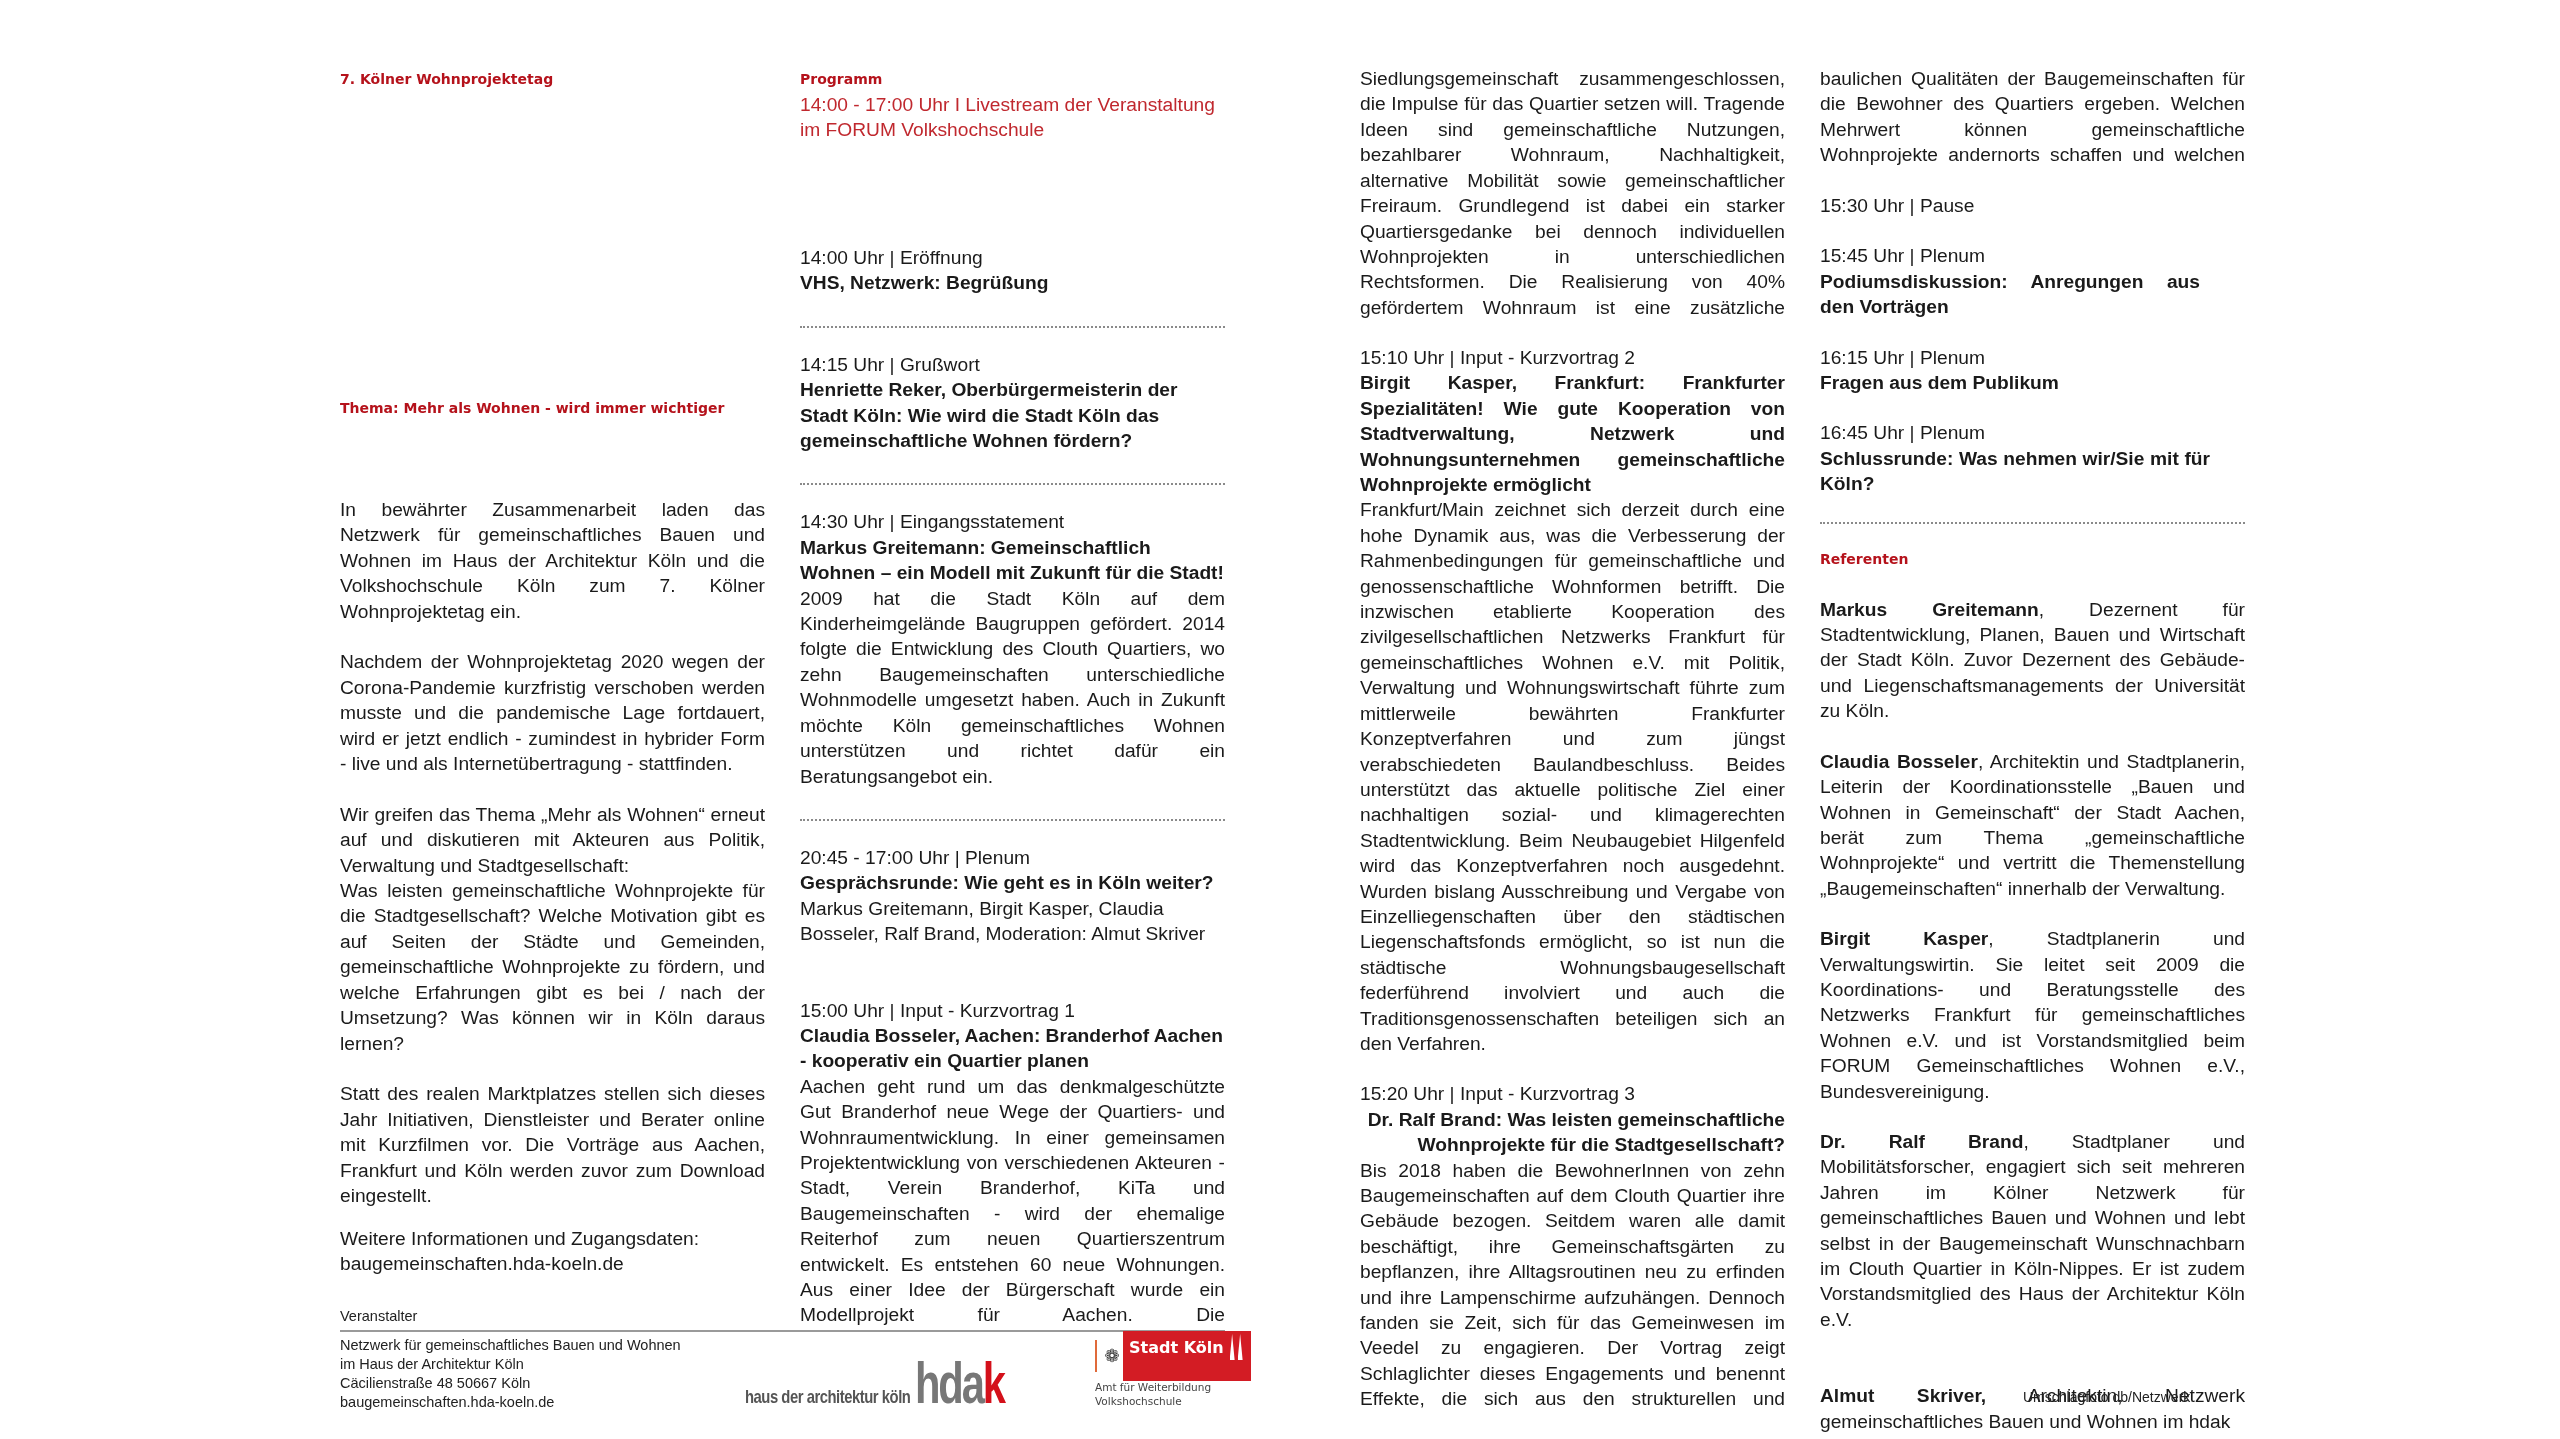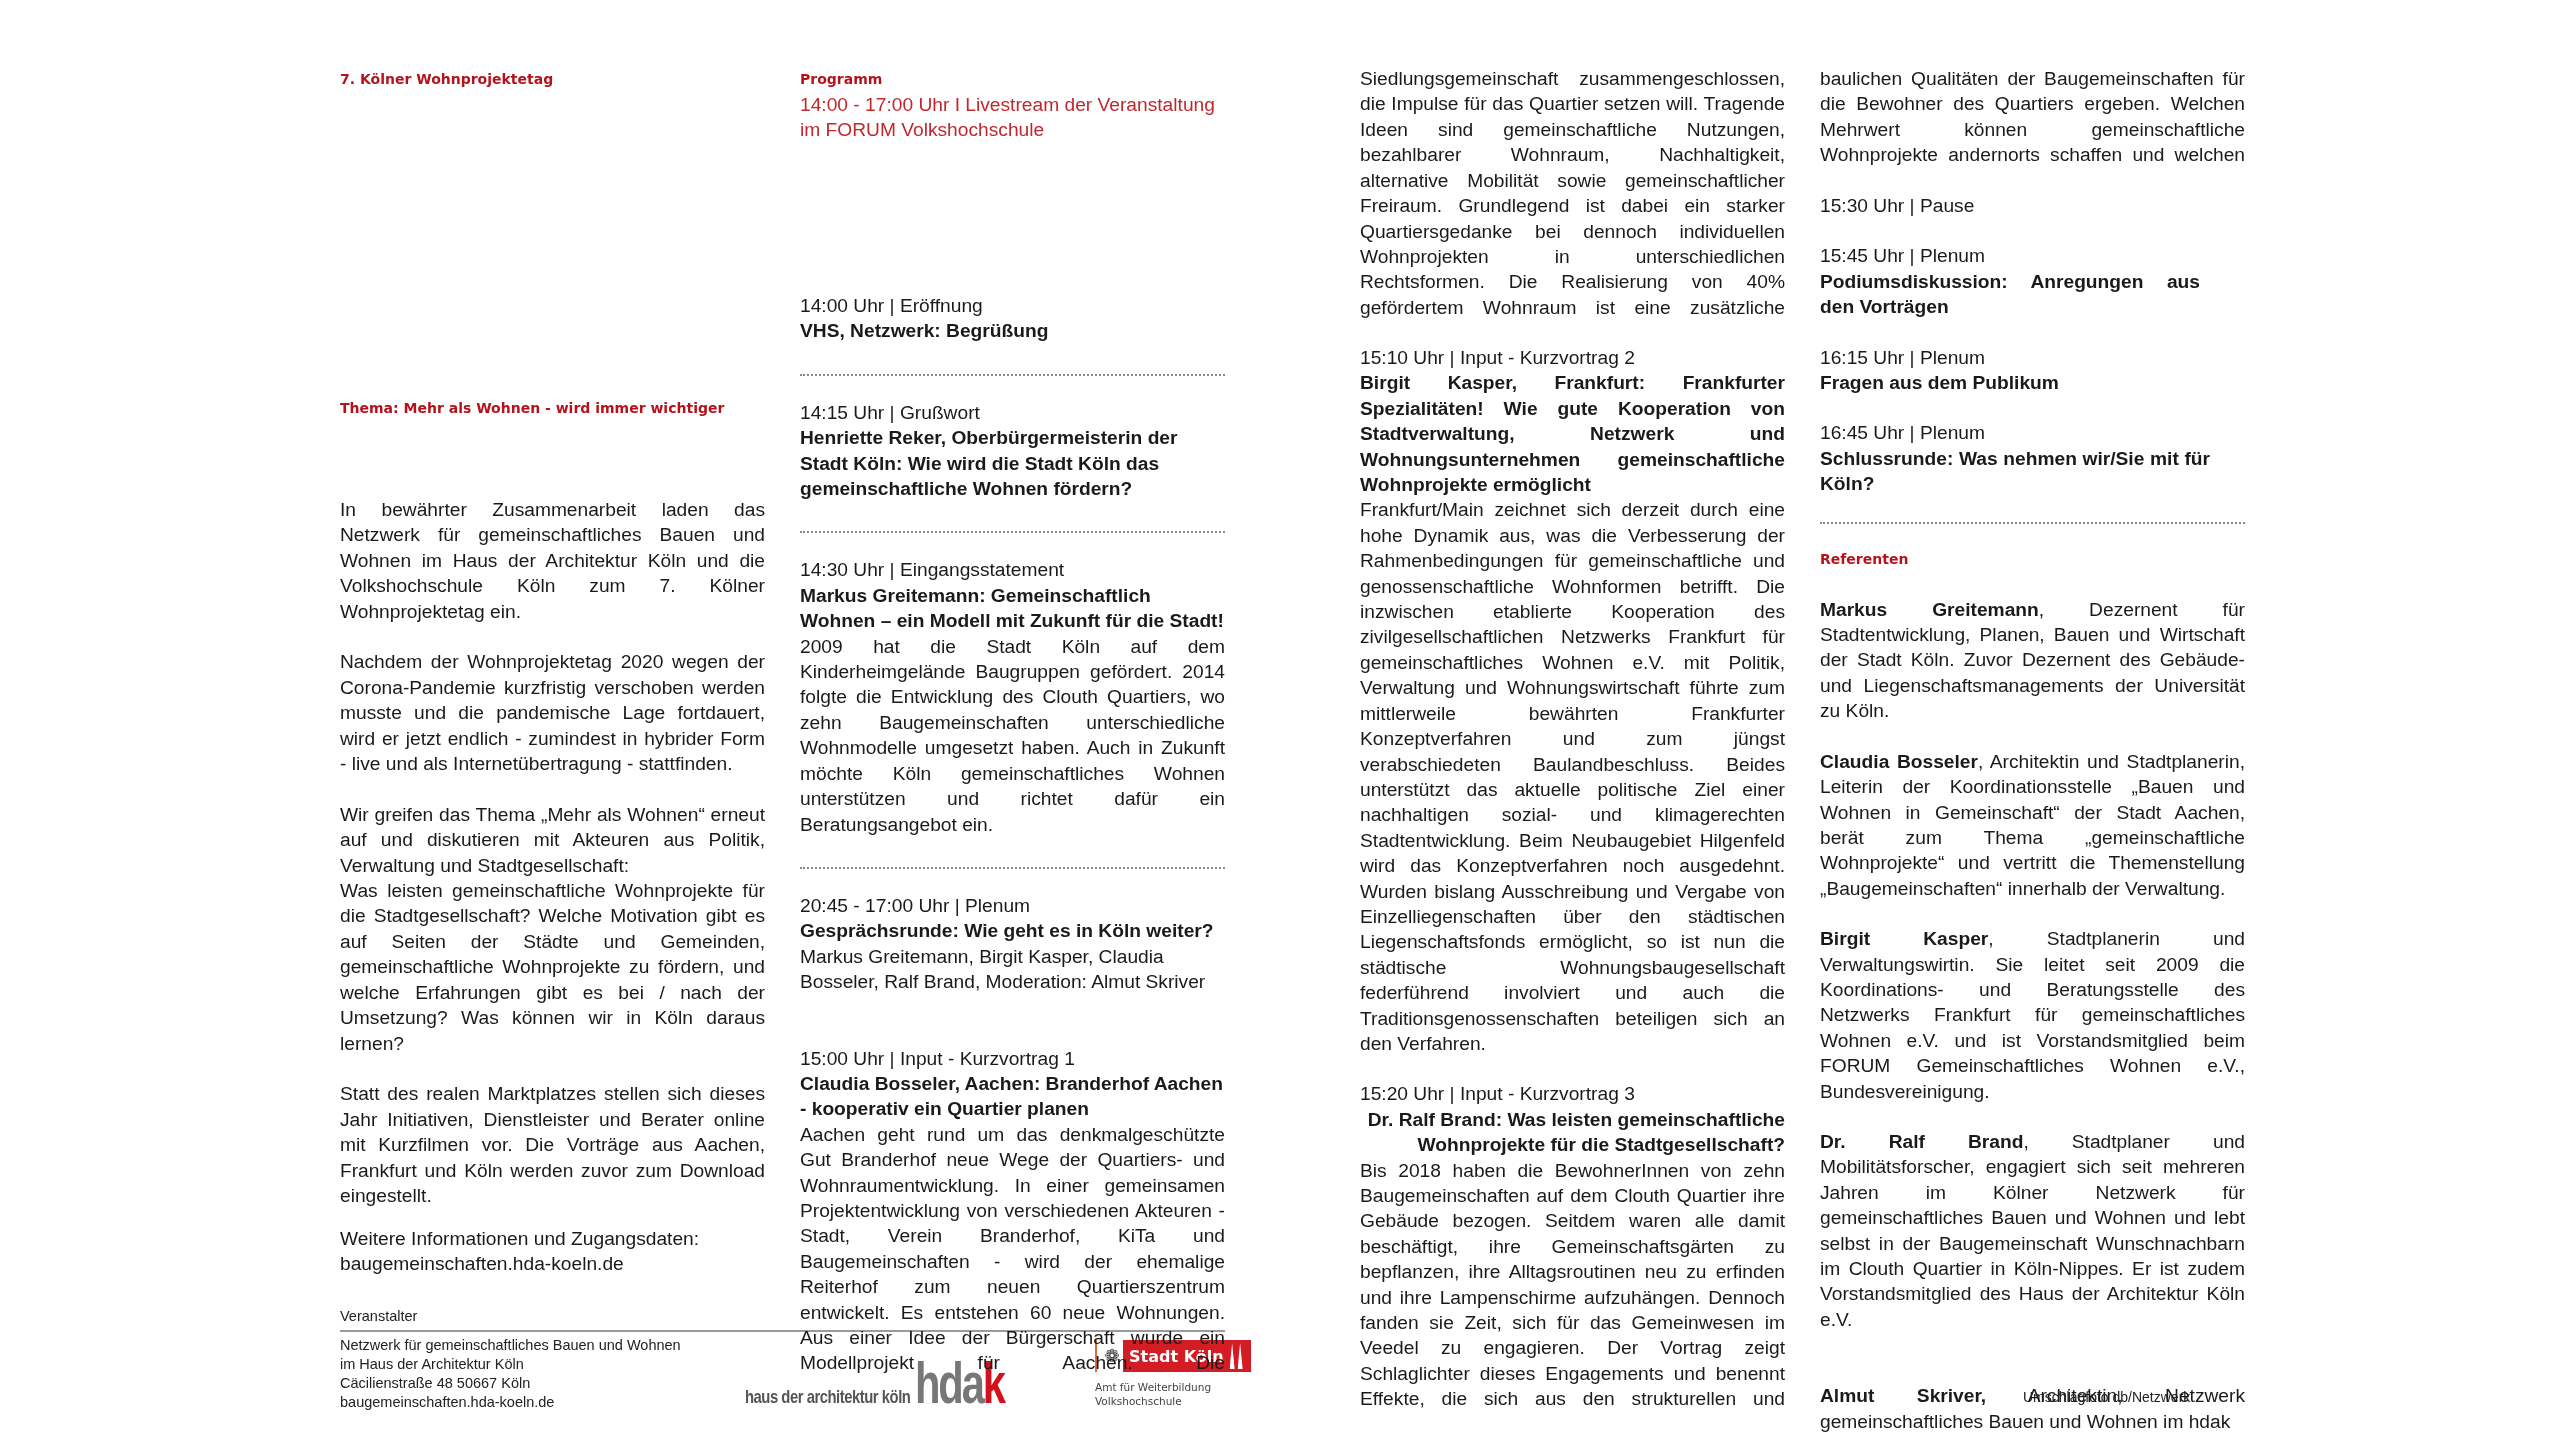--- a/index.html
+++ b/index.html
@@ -18,21 +18,21 @@
   .ref-p { margin:0; text-align:justify; }
   .ref-name { font-weight:bold; }
   .logo-hdak { position:absolute; left:745px; top:1358px; height:50px; display:flex; align-items:flex-end; }
   .logo-hdak .txt { font-family:"Liberation Sans", sans-serif; font-weight:bold; color:#555; font-size:19px; letter-spacing:-0.6px; transform:scaleX(0.78); transform-origin:left bottom; display:inline-block; white-space:nowrap; margin-right:-42px; }
   .logo-hdak .big { font-family:"Liberation Sans", sans-serif; font-weight:bold; font-size:58px; line-height:50px; color:#777; letter-spacing:-3px; transform:scaleX(0.72); transform-origin:left bottom; display:inline-block; }
   .logo-hdak .big .k { color:#d4101a; }
   .logo-koeln { position:absolute; left:1095px; top:1340px; }
   .koeln-bar { display:flex; align-items:center; height:32px; }
   .koeln-line { width:2px; height:32px; background:#e06a3a; margin-right:4px; }
   .koeln-eagle { width:22px; height:26px; display:flex; align-items:center; justify-content:center; font-size:18px; color:#333; }
-  .koeln-red { background:#d31c24; color:#fff; height:32px; display:flex; align-items:center; padding:0 8px 0 6px; font-size:16px; font-weight:bold; font-family:"DejaVu Sans", sans-serif; }
+  .koeln-red { background:#d31c24; color:#fff; height:32px; display:flex; align-items:center; padding:0 8px 18px 6px; font-size:16px; font-weight:bold; font-family:"DejaVu Sans", sans-serif; }
   .koeln-dom { display:flex; gap:3px; margin-left:6px; }
   .koeln-dom span { width:5px; height:26px; background:#fff; clip-path:polygon(50% 0,100% 100%,0 100%); display:block; }
   .koeln-sub { font-size:10.5px; line-height:14px; color:#444; margin-top:8px; font-family:"DejaVu Sans", sans-serif; }
 </style>
 </head>
 <body>
 
 <div class="col" style="left:340px; top:66px;">
   <h1 class="red-h">7. Kölner Wohnprojektetag</h1>
 </div>
@@ -88,21 +88,21 @@
     <div>Volkshochschule</div>
   </div>
 </div>
 
 <div class="col" style="left:800px; top:66px;">
   <h2 class="red-h">Programm</h2>
   <p class="red-sub">14:00 - 17:00 Uhr I Livestream der Veranstaltung</p>
   <p class="red-sub">im FORUM Volkshochschule</p>
 </div>
 
-<div class="col" style="left:800px; top:245px;margin-top:48px;">
+<div class="col" style="left:800px; top:245px;">
   <div>
     <p class="time">14:00 Uhr | Eröffnung</p>
     <p class="title">VHS, Netzwerk: Begrüßung</p>
   </div>
   <div style="height:30px"></div>
   <div class="dots"></div>
   <div style="height:24px"></div>
   <div>
     <p class="time">14:15 Uhr | Grußwort</p>
     <p class="title" style="text-align:left;">Henriette Reker, Oberbürgermeisterin der Stadt Köln: Wie wird die Stadt Köln das gemeinschaftliche Wohnen fördern?</p>

